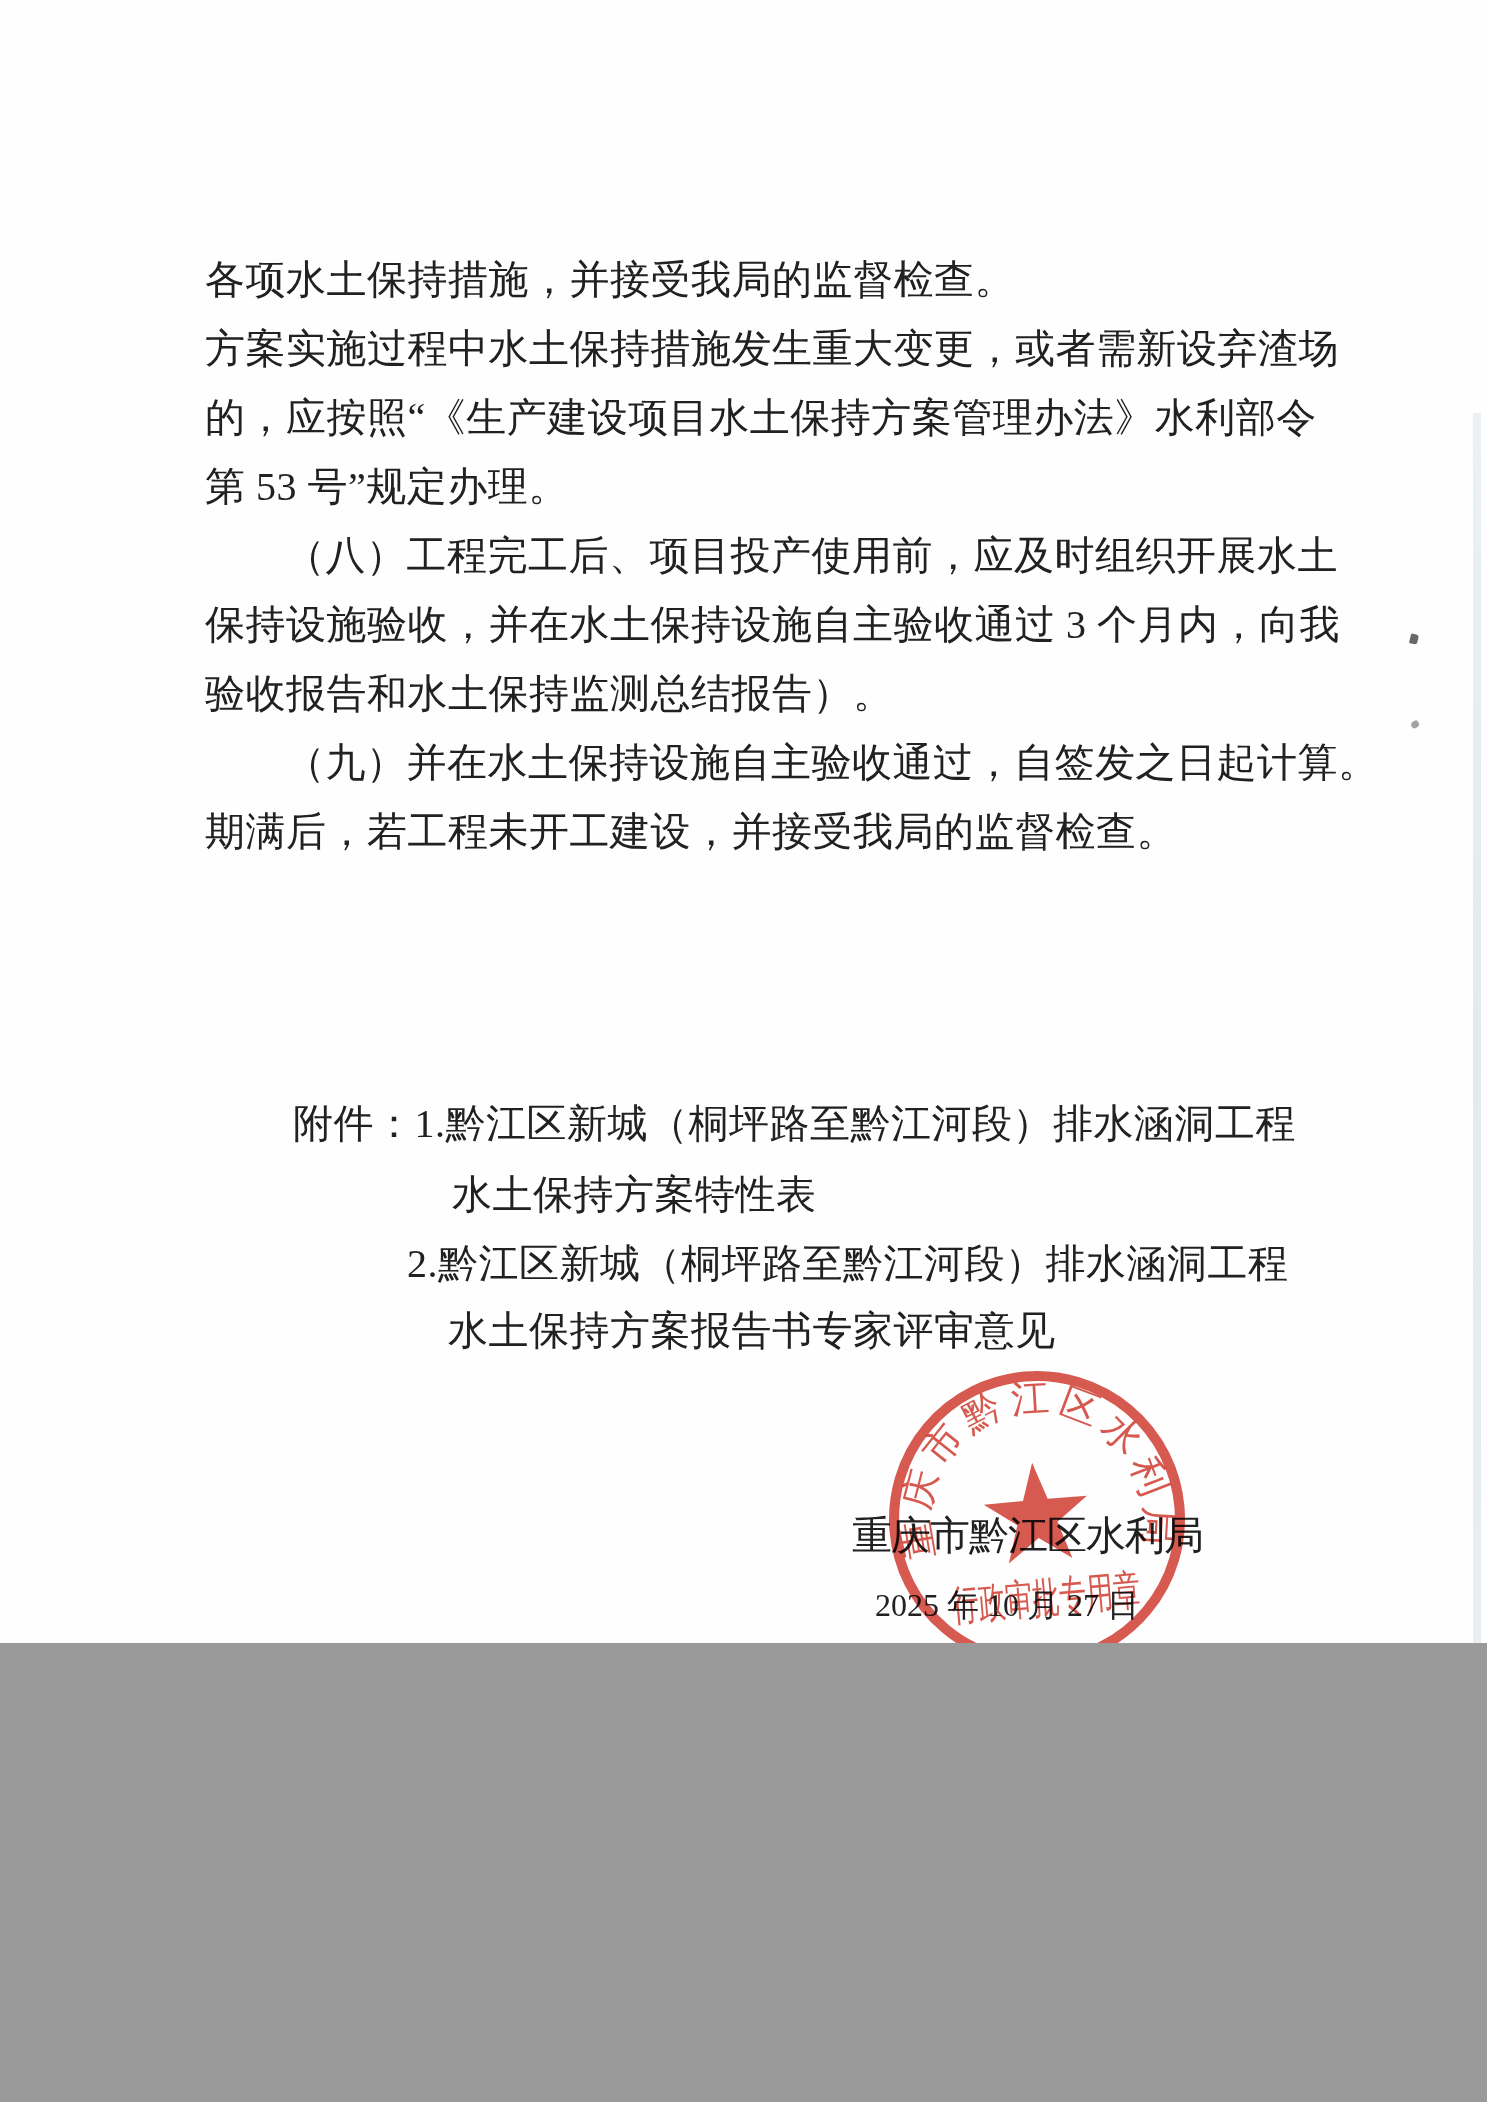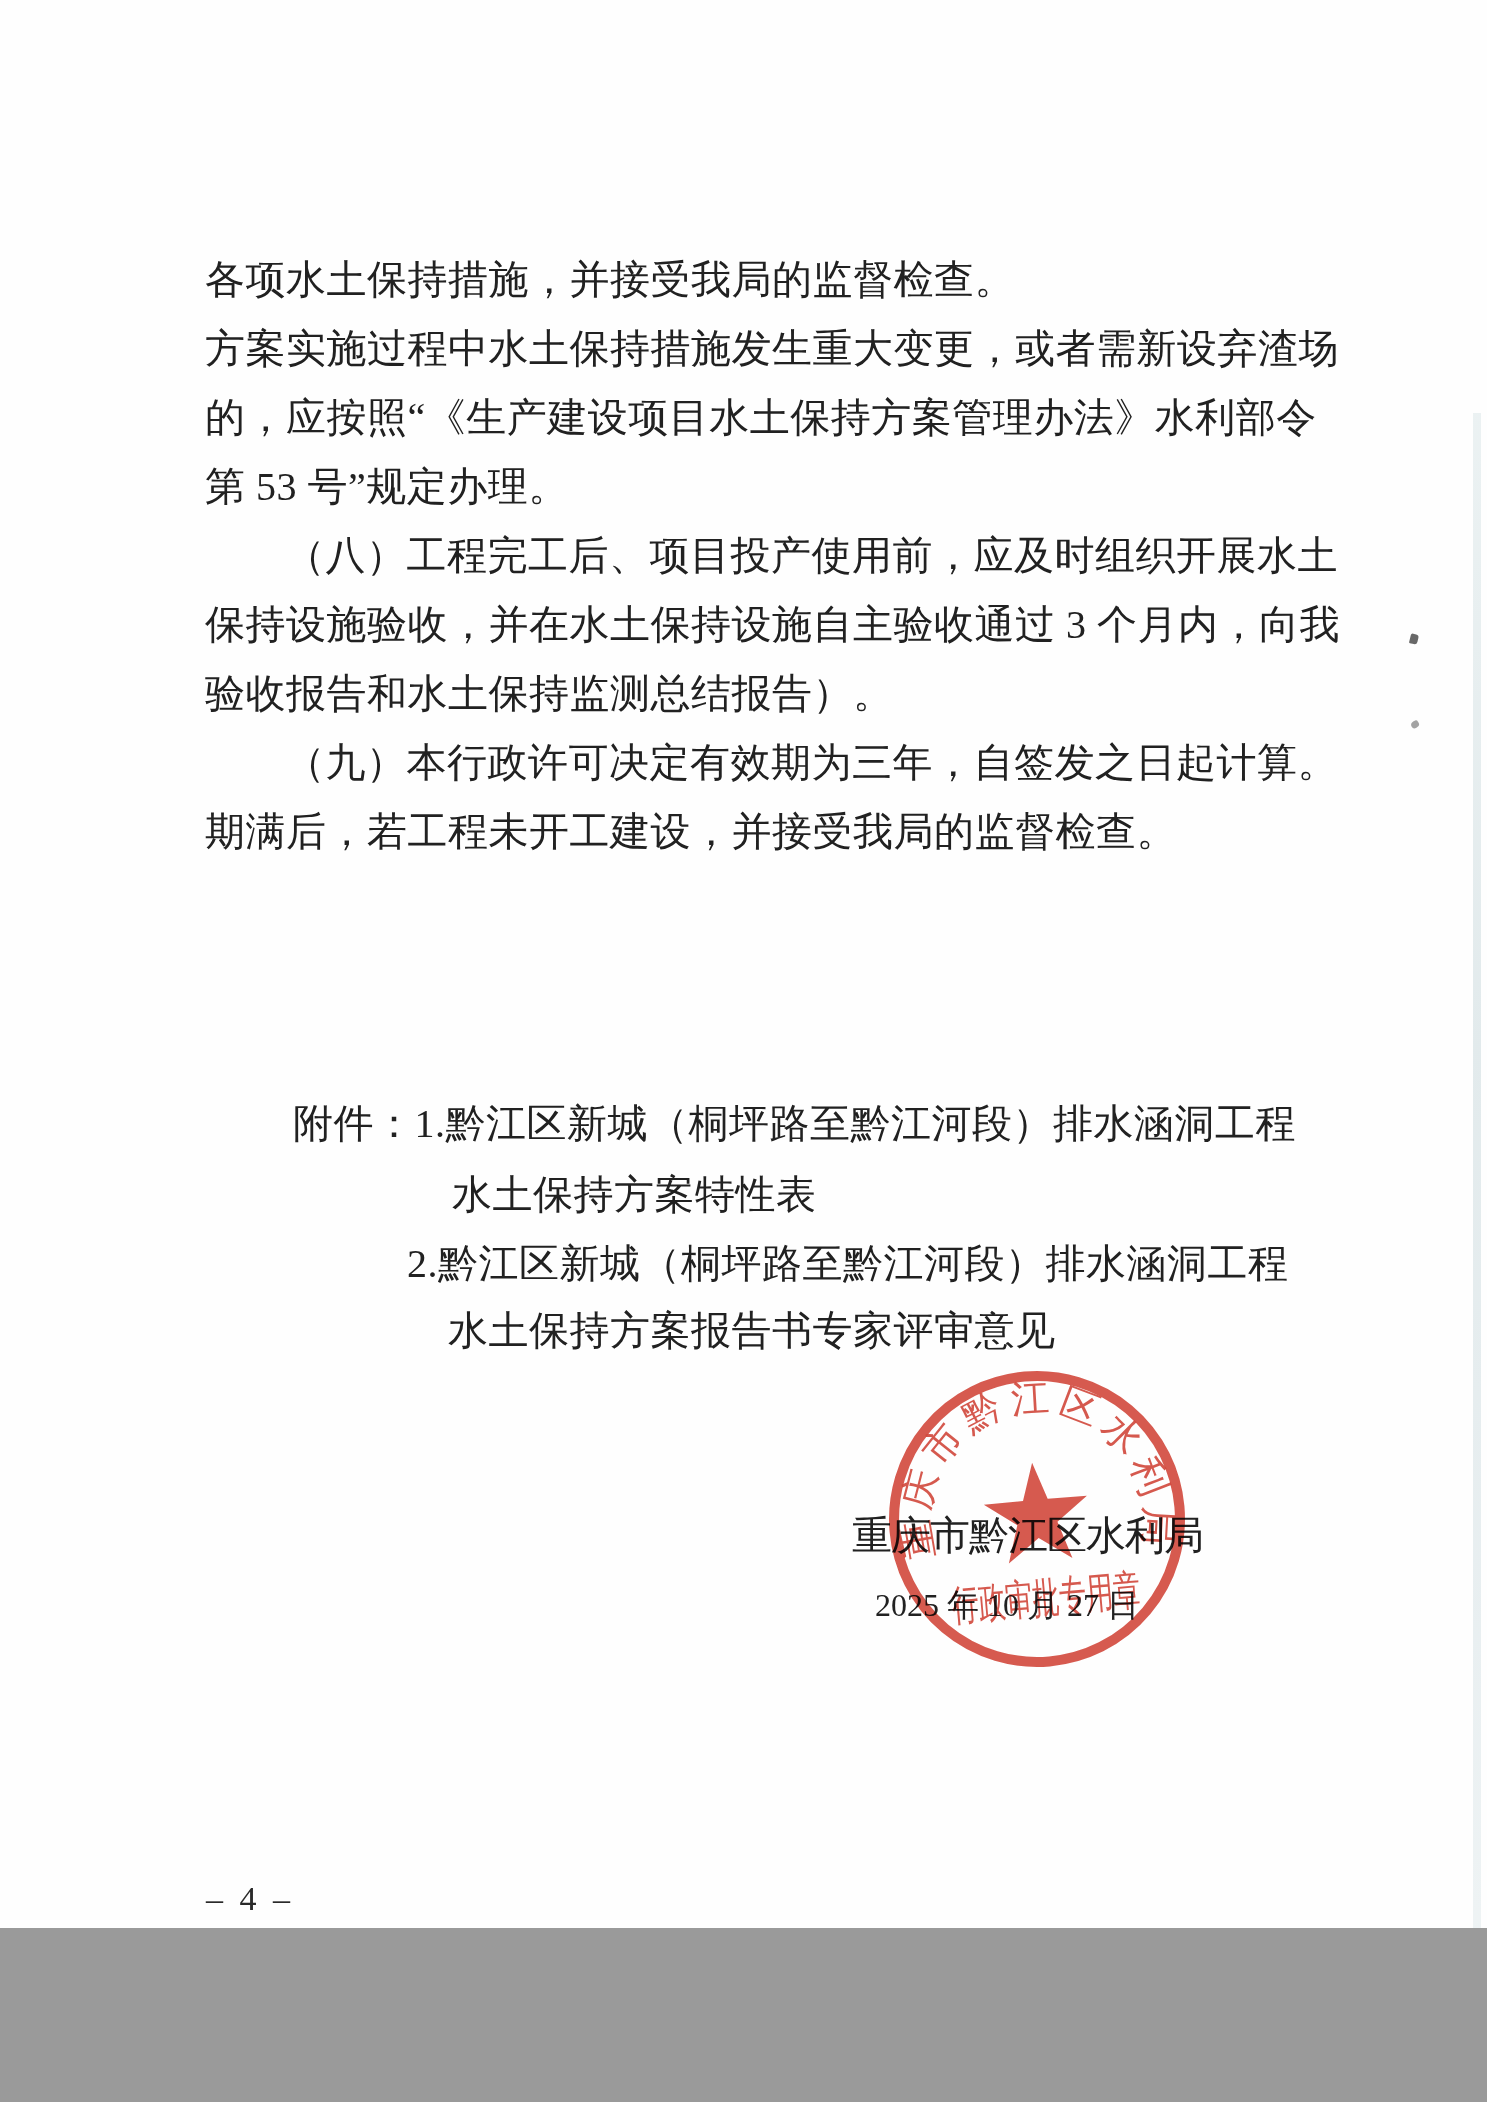--- a/index.html
+++ b/index.html
@@ -1,17 +1,17 @@
 <!DOCTYPE html>
 <html><head>
 <meta charset="utf-8">
 <style>
   html,body { margin:0; padding:0; background:#9a9a9a; }
   .page {
-    position:relative; width:1487px; height:1928px; margin:0 auto;
+    position:relative; width:1487px; height:1643px; margin:0 auto;
     background:#fefefe; overflow:hidden;
     font-family:"Liberation Serif","DejaVu Serif",serif; color:#212121;
   }
   .body-text {
     position:absolute; left:205px; top:245px; width:1120px;
     font-size:40px; line-height:69px; letter-spacing:0.5px;
   }
   .line { white-space:nowrap; }
   .line.indent { text-indent:80px; }
   .att-line {
@@ -58,21 +58,21 @@
 <div class="page">
 
   <div class="body-text">
     <div class="line">各项水土保持措施，并接受我局的监督检查。</div>
     <div class="line">方案实施过程中水土保持措施发生重大变更，或者需新设弃渣场</div>
     <div class="line">的，应按照“《生产建设项目水土保持方案管理办法》水利部令</div>
     <div class="line">第 53 号”规定办理。</div>
     <div class="line indent">（八）工程完工后、项目投产使用前，应及时组织开展水土</div>
     <div class="line">保持设施验收，并在水土保持设施自主验收通过 3 个月内，向我</div>
     <div class="line">验收报告和水土保持监测总结报告）。</div>
-    <div class="line indent">（九）本行政许可决定有效期为三年，自签发之日起计算。</div>
+    <div class="line indent">（九）并在水土保持设施自主验收通过，自签发之日起计算。</div>
     <div class="line">期满后，若工程未开工建设，并接受我局的监督检查。</div>
   </div>
 
   <div class="att-line att-1">附件：1.黔江区新城（桐坪路至黔江河段）排水涵洞工程</div>
   <div class="att-line att-2">水土保持方案特性表</div>
   <div class="att-line att-3">2.黔江区新城（桐坪路至黔江河段）排水涵洞工程</div>
   <div class="att-line att-4">水土保持方案报告书专家评审意见</div>
 
   <div class="sig-org">重庆市黔江区水利局</div>
   <div class="sig-date">2025 年 10 月 27 日</div>

